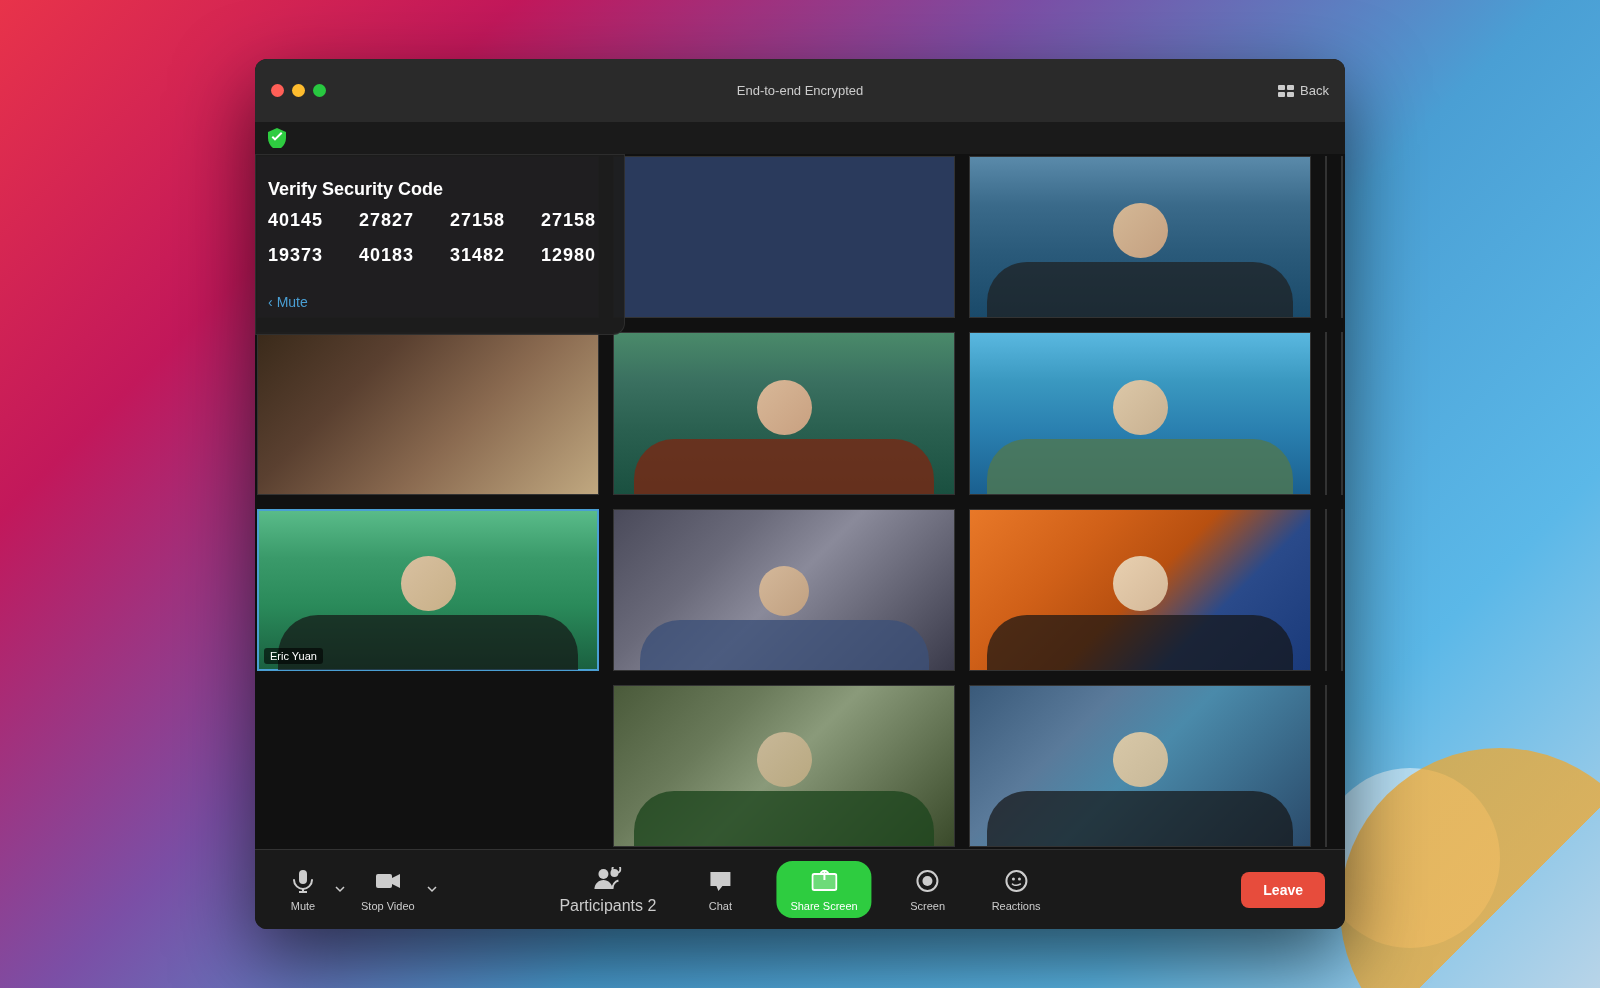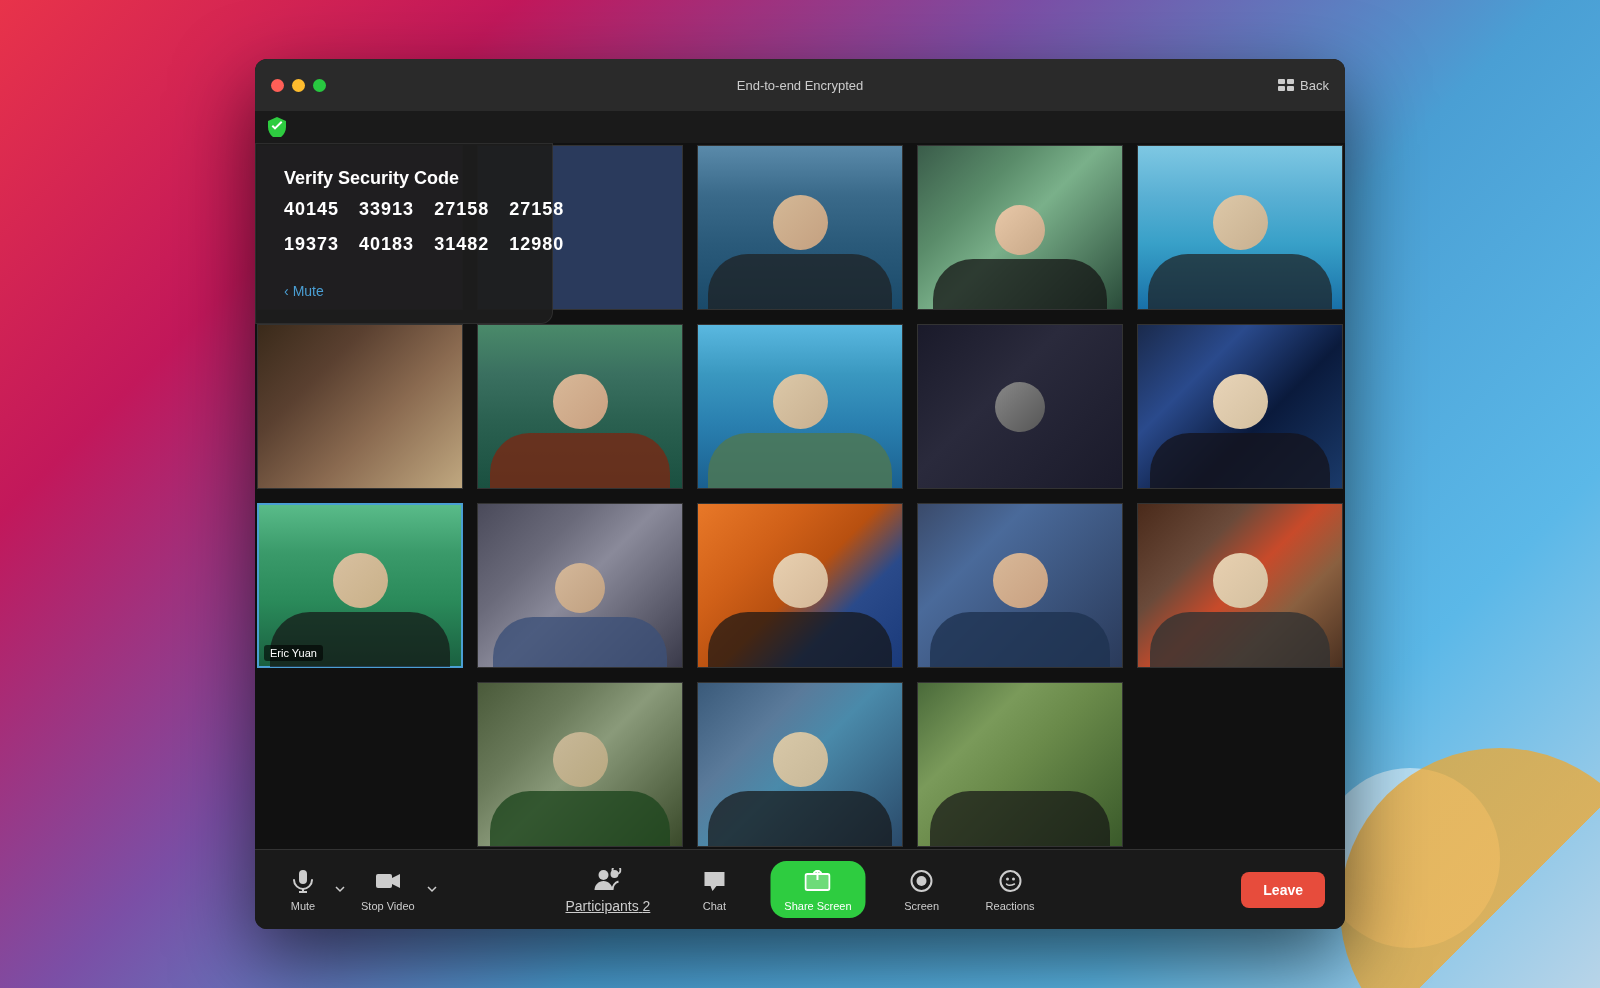--- a/index.html
+++ b/index.html
@@ -45,21 +45,21 @@
       overflow: hidden;
       display: flex;
       flex-direction: column;
       box-shadow: 0 30px 80px rgba(0,0,0,0.6);
       position: relative;
       z-index: 10;
     }
 
     
     .title-bar {
-      height: 52px;
+      height: 63px;
       background: #2a2a2a;
       display: flex;
       align-items: center;
       padding: 0 16px;
       flex-shrink: 0;
       position: relative;
     }
     .window-controls {
       display: flex;
       gap: 8px;
@@ -138,24 +138,24 @@
       font-size: 11px;
       padding: 2px 6px;
       border-radius: 3px;
     }
 
     
     .security-overlay {
       position: absolute;
       top: 0;
       left: 0;
-      width: 298px;
+      width: 370px;
       background: rgba(30, 30, 30, 0.95);
       border-radius: 0 0 12px 0;
-      padding: 24px 28px;
+      padding: 24px 12px;
       z-index: 100;
       border: 1px solid rgba(255,255,255,0.08);
     }
     .security-title {
       color: white;
       font-size: 18px;
       font-weight: 700;
       margin-bottom: 10px;
     }
     .security-desc {
@@ -321,35 +321,35 @@
       </svg>
     </div>
   </div>
 
   <div class="main-content">
 
     <div class="security-overlay">
       <div class="security-title">Verify Security Code</div>
       <div class="security-codes">
         <span class="code-number">40145</span>
-        <span class="code-number">33913</span>
+        <span class="code-number">27827</span>
         <span class="code-number">27158</span>
         <span class="code-number">27158</span>
         <span class="code-number">19373</span>
         <span class="code-number">40183</span>
         <span class="code-number">31482</span>
         <span class="code-number">12980</span>
       </div>
       <button class="back-btn">
         <span>‹</span>
         <span>Mute</span>
       </button>
     </div>
 
-    <div style="flex:1; display:grid; grid-template-columns: repeat(5, 1fr); grid-template-rows: repeat(4, 1fr); gap:14px; background:#111; padding:2px;">
+    <div style="flex:1; display:grid; grid-template-columns: repeat(3, 1fr); grid-template-rows: repeat(4, 1fr); gap:14px; background:#111; padding:2px;">
 
       <div class="video-cell vc-1" style="grid-column:1; grid-row:1; background: #3a2a4a;">
         
       </div>
       <div class="video-cell vc-2" style="grid-column:2; grid-row:1; background: #2a3a5c;">
         
       </div>
       <div class="video-cell" style="grid-column:3; grid-row:1; background: linear-gradient(180deg, #5a8aaa 0%, #3a6a8a 30%, #2a5a7a 60%, #1a4a6a 100%); position:relative;">
         <div style="position:absolute;bottom:0;left:50%;transform:translateX(-50%);width:100%;display:flex;flex-direction:column;align-items:center;justify-content:flex-end;height:100%;">
           <div style="width:55px;height:55px;border-radius:50%;background:linear-gradient(135deg,#d4b896,#c4a080);margin-bottom:4px;"></div>
@@ -503,21 +503,21 @@
       <button class="tool-btn">
         <div class="icon-wrap">
           <svg width="28" height="22" viewBox="0 0 28 22">
             <circle cx="10" cy="7" r="5" fill="#ccc"></circle>
             <path d="M1 22c0-5 4-9 9-9s9 4 9 9" fill="#ccc"></path>
             <circle cx="21" cy="6" r="4" fill="#ccc"></circle>
             <path d="M19 22c0-4 2.5-7.5 6-8.5" stroke="#ccc" stroke-width="2" fill="none"></path>
             <circle cx="23" cy="2" r="4" fill="none" stroke="#ccc" stroke-width="2"></circle>
           </svg>
         </div>
-        <span style="font-size:14px;color:#ccc;text-decoration:underline;">
+        <span style="font-size:16px;color:#ccc;">
           <span>Participants</span>&nbsp;<span>2</span>
         </span>
       </button>
 
       <button class="tool-btn">
         <div class="icon-wrap">
           <svg width="24" height="22" viewBox="0 0 24 22">
             <path d="M2 2h20v14H14l-4 5-2-5H2z" fill="#ccc" rx="2"></path>
           </svg>
         </div>

